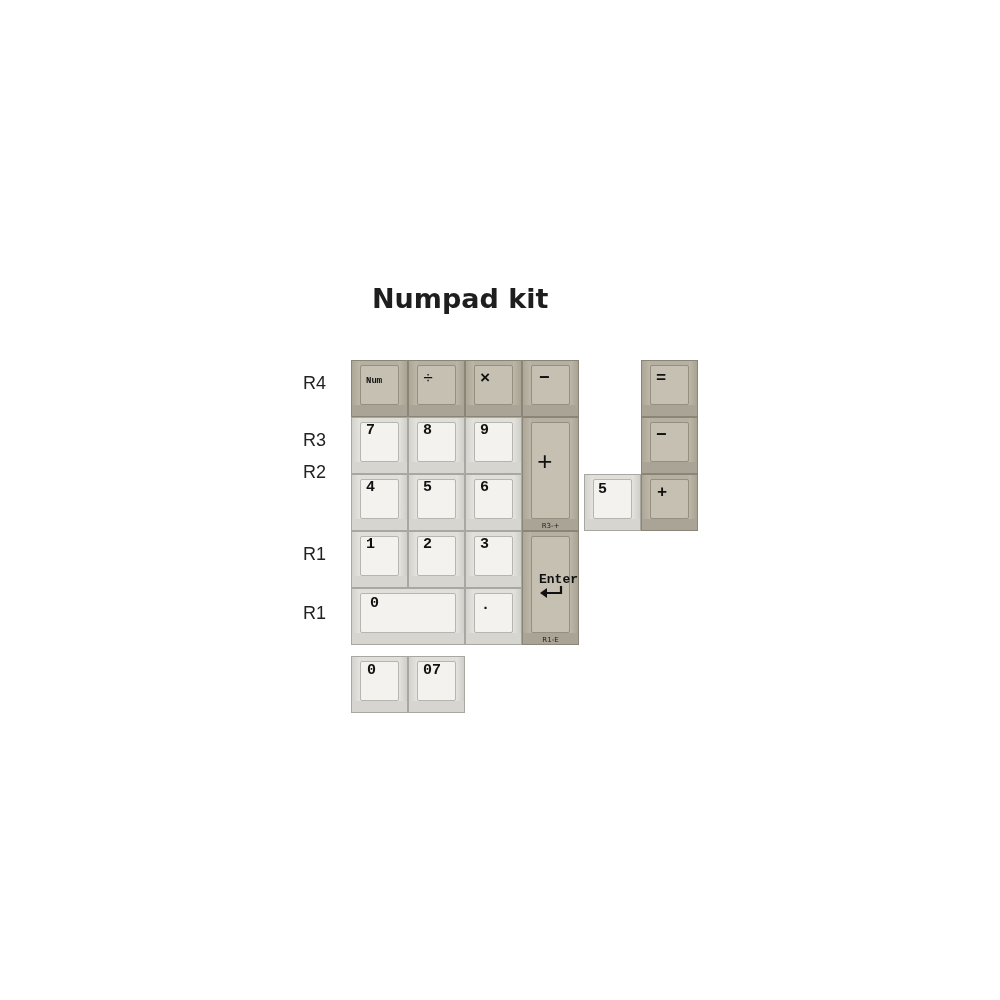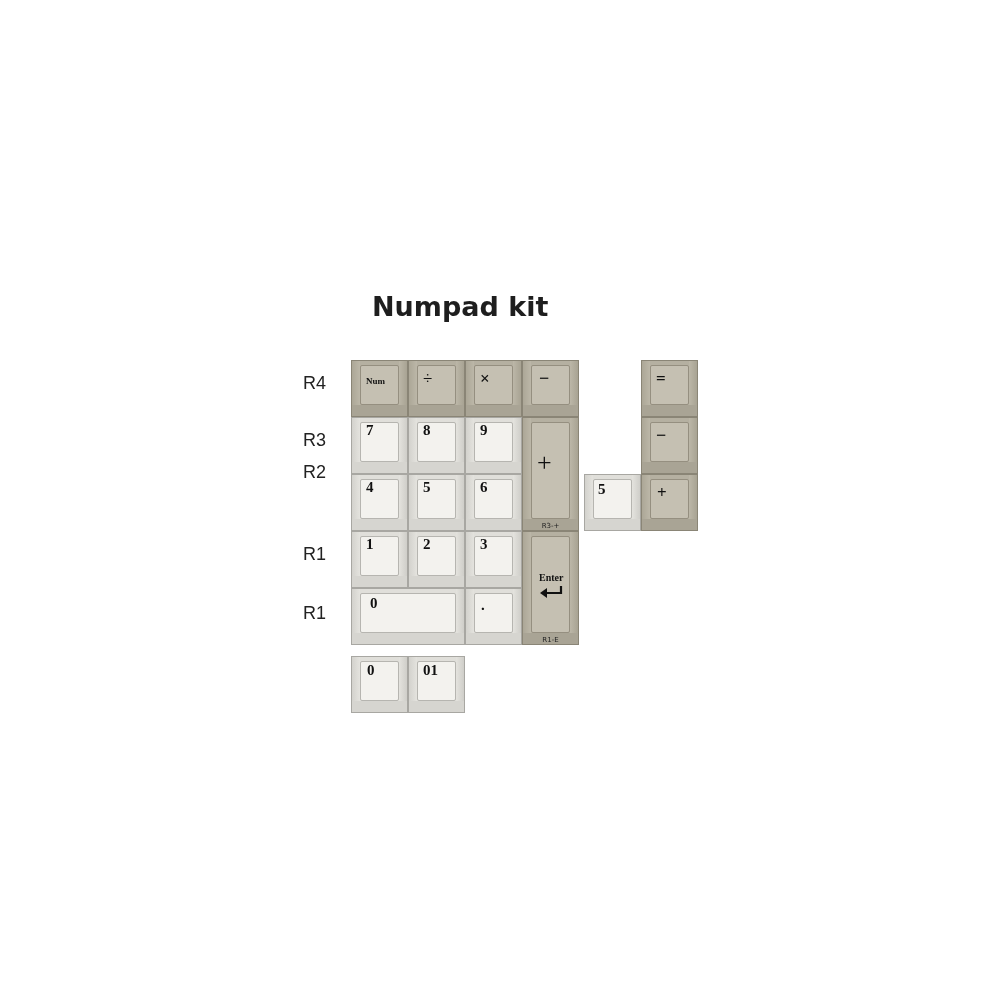--- a/index.html
+++ b/index.html
@@ -1,34 +1,34 @@
 <!DOCTYPE html>
 <html><head>
 <meta charset="utf-8">
 <style>
   html,body{margin:0;padding:0;background:#ffffff;}
   body{width:1000px;height:1000px;position:relative;overflow:hidden;font-family:"Liberation Sans","DejaVu Sans",sans-serif;}
-  .title{position:absolute;left:372px;top:283px;font-family:"DejaVu Sans",sans-serif;font-size:27px;font-weight:bold;color:#1e1e1e;letter-spacing:0px;margin-top:8px;}
+  .title{position:absolute;left:372px;top:283px;font-family:"DejaVu Sans",sans-serif;font-size:27px;font-weight:bold;color:#1e1e1e;letter-spacing:0px;}
   .rowlabel{position:absolute;left:303px;font-size:18px;color:#222;font-family:"Liberation Sans",sans-serif;}
   .key{position:absolute;box-sizing:border-box;border:1px solid #8f8a7c;overflow:hidden;}
   .key.light{background:#e0dfda;border-color:#a8a7a2;}
   .key.dark{background:#b5b0a1;border-color:#8a8576;}
   .key .top{position:absolute;left:8px;right:8px;top:4px;bottom:11px;border:1px solid;border-radius:2px;}
   .key.light .top{background:#f3f2ee;border-color:#b6b5b0;}
   .key.dark .top{background:#c5c0b2;border-color:#958f80;}
   .key .lt{position:absolute;left:0;top:0;width:8px;bottom:0;}
   .key.light .lt{background:linear-gradient(90deg,#d3d2cd,#e4e3de);}
   .key.dark .lt{background:linear-gradient(90deg,#aca797,#bcb7a8);}
   .key .rt{position:absolute;right:0;top:0;width:8px;bottom:0;}
   .key.light .rt{background:linear-gradient(90deg,#e4e3de,#cfcec9);}
   .key.dark .rt{background:linear-gradient(90deg,#bcb7a8,#a8a393);}
   .key .bt{position:absolute;left:0;right:0;bottom:0;height:11px;}
   .key.light .bt{background:#d6d5d0;}
   .key.dark .bt{background:#a9a495;}
-  .legend{position:absolute;font-weight:bold;color:#111;font-family:Liberation Serif, serif;}
+  .legend{position:absolute;font-weight:bold;color:#111;font-family:Liberation Mono, monospace;}
   .sub{position:absolute;left:0;right:0;bottom:0px;text-align:center;font-size:7px;color:#222;font-family:"DejaVu Sans",sans-serif;}
 </style>
 </head>
 <body>
 
 <div class="title">Numpad kit</div>
 
 <div class="rowlabel" style="top:373px">R4</div>
 <div class="rowlabel" style="top:430px">R3</div>
 <div class="rowlabel" style="top:462px">R2</div>
@@ -135,21 +135,21 @@
     <div class="rt"></div>
     <div class="bt"></div>
     <div class="top"></div>
   <div class="legend" style="left:14px;top:4px;font-size:15px">3</div>
 </div>
 <div class="key dark" style="left:522px;top:531px;width:57px;height:114px">
   <div class="lt"></div>
     <div class="rt"></div>
     <div class="bt"></div>
     <div class="top"></div>
-  <div class="legend" style="left:16px;top:40px;font-size:10px">Enter</div>
+  <div class="legend" style="left:16px;top:40px;font-size:13px">Enter</div>
   <svg style="position:absolute;left:16px;top:53px" width="26" height="14" viewBox="0 0 26 14">
     <path d="M22 1 V8 H5" fill="none" stroke="#111" stroke-width="2.2"></path>
     <path d="M1 8 L8 3 L8 13 Z" fill="#111"></path>
   </svg>
   <div class="sub">R1-E</div>
 </div>
 
 <div class="key light" style="left:351px;top:588px;width:114px;height:57px">
   <div class="lt"></div>
     <div class="rt"></div>
@@ -199,14 +199,14 @@
     <div class="rt"></div>
     <div class="bt"></div>
     <div class="top"></div>
   <div class="legend" style="left:15px;top:5px;font-size:15px">0</div>
 </div>
 <div class="key light" style="left:408px;top:656px;width:57px;height:57px">
   <div class="lt"></div>
     <div class="rt"></div>
     <div class="bt"></div>
     <div class="top"></div>
-  <div class="legend" style="left:14px;top:5px;font-size:15px">01</div>
+  <div class="legend" style="left:14px;top:5px;font-size:15px">07</div>
 </div>
 
 </body></html>

